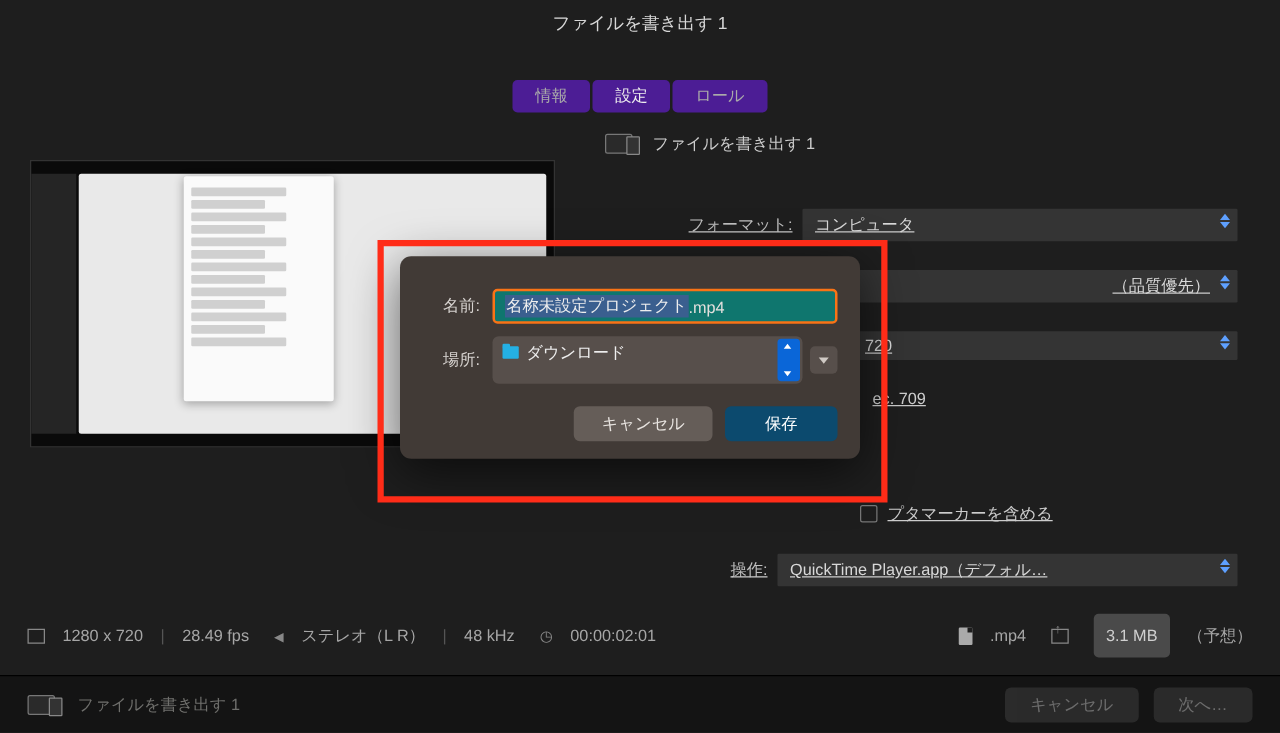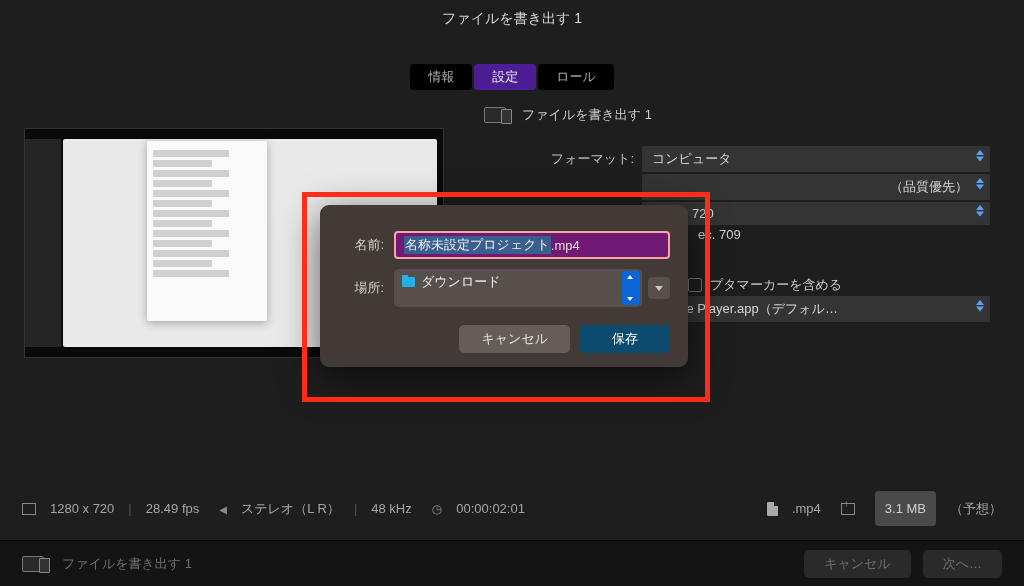--- a/index.html
+++ b/index.html
@@ -1,54 +1,54 @@
 <!DOCTYPE html>
 <html><head>
 <meta charset="utf-8">
 <style>
 * { margin:0; padding:0; box-sizing:border-box; font-family:-apple-system,"Hiragino Kaku Gothic Pro","Yu Gothic",sans-serif; }
 body { background:#1e1e1e; width:1024px; height:586px; overflow:hidden; color:#ccc; font-size:13px; position:relative; }
 .header { text-align:center; padding:10px 0 6px; color:#d7d7d7; font-size:14px; }
 .tabs { display:flex; justify-content:center; gap:0; margin:30px 0 10px; }
-.tab { padding:4px 18px; color:#aaa; background:#000000; border-radius:4px; margin:0 1px; font-size:13px; }
+.tab { padding:4px 18px; color:#aaa; background:#4c1d95; border-radius:4px; margin:0 1px; font-size:13px; }
 .tab.active { background:#4c1d95; color:#eee; }
 .main { display:flex; gap:30px; padding:0 24px; }
 .preview { width:420px; height:230px; background:#0a0a0a; position:relative; margin-top:28px; border:1px solid #333; }
 .preview-inner { position:absolute; left:38px; top:10px; right:6px; bottom:10px; background:#e9e9e9; border-radius:2px; }
 .preview-side { position:absolute; left:0; top:10px; width:36px; bottom:10px; background:#252525; }
 .preview-popup { position:absolute; left:122px; top:12px; width:120px; height:180px; background:#fafafa; border-radius:2px; box-shadow:0 2px 8px rgba(0,0,0,.3); padding:6px; }
 .preview-popup .blur-line { height:7px; margin:3px 0; background:#d0d0d0; width:70%; border-radius:1px; }
 .preview-popup .blur-line.s { width:55%; }
 .right { flex:1; padding:0 10px; }
 .title-row { display:flex; align-items:center; gap:10px; padding:6px 0 20px; }
 .devices-icon { width:28px; height:16px; position:relative; }
 .devices-icon::before { content:''; position:absolute; left:0; top:0; width:20px; height:14px; border:1px solid #777; border-radius:2px; background:#2a2a2a; }
 .devices-icon::after { content:''; position:absolute; right:0; bottom:-1px; width:9px; height:13px; border:1px solid #888; border-radius:1px; background:#333; }
-.frow { display:flex; align-items:center; margin:2px 0; gap:8px; }
+.frow { display:flex; align-items:center; margin:23px 0; gap:8px;text-decoration:underline; }
 .frow .lbl { width:150px; text-align:right; color:#bfbfbf; font-size:13px; }
 .select { flex:1; background:#343434; border-radius:1px; padding:4px 22px 4px 10px; color:#d8d8d8; position:relative; font-size:13px; min-height:22px; display:flex; align-items:flex-end; }
 .select::after { content:''; position:absolute; right:6px; top:50%; transform:translateY(-50%); width:0; height:0; border-left:4px solid transparent; border-right:4px solid transparent; border-top:5px solid #5ea0ff; }
 .select::before { content:''; position:absolute; right:6px; top:50%; transform:translateY(-9px); width:0; height:0; border-left:4px solid transparent; border-right:4px solid transparent; border-bottom:5px solid #5ea0ff; }
 .plain-val { color:#cfcfcf; font-size:13px; padding-left:2px; }
 .checkbox { width:14px; height:14px; border:1px solid #777; border-radius:2px; margin-left:2px; }
 .statusbar { position:absolute; left:0; right:0; bottom:52px; padding:8px 22px; display:flex; align-items:center; gap:14px; color:#a6a6a6; font-size:13px; }
 .statusbar .spacer { flex:1; }
 .size-badge { background:#4a4a4a; padding:10px 10px; border-radius:4px; color:#d0d0d0; }
 .bottombar { position:absolute; left:0; right:0; bottom:0; height:46px; background:#141414; display:flex; align-items:center; padding:0 22px; gap:12px; border-top:1px solid #000; }
 .bottombar .spacer { flex:1; }
 .btn { background:#464646; color:#d8d8d8; padding:5px 20px; border-radius:5px; font-size:13px; }
 .btn.disabled { opacity:.45; }
 .dim { color:#6f6f6c; }
 
 
 .red-box { position:absolute; left:302px; top:192px; width:408px; height:210px; border:5px solid #ff2c18; z-index:5; pointer-events:none; }
 .modal { position:absolute; left:320px; top:205px; width:368px; background:#413a36; border-radius:9px; box-shadow:0 10px 40px rgba(0,0,0,.6); padding:16px 18px 14px; z-index:4; }
 .mrow { display:flex; align-items:center; gap:10px; margin:10px 0; }
 .mrow .mlbl { width:46px; text-align:right; color:#d6d2cf; font-size:13px; }
-.name-input { flex:1; background:#701a75; border:2px solid #fca5a5; border-radius:4px; padding:3px 8px; color:#eee; display:flex; align-items:center; font-size:13px; }
+.name-input { flex:1; background:#0f766e; border:2px solid #f97316; border-radius:4px; padding:3px 8px; color:#eee; display:flex; align-items:center; font-size:13px; }
 .name-input .sel { background:#3a5f8f; padding:0 1px; }
 .name-input .ext { color:#e2dfdc; }
 .loc-wrap { display:flex; gap:6px; align-items:center; flex:1; }
 .loc-select { flex:1; background:#574f4b; border-radius:5px; padding:4px 26px 16px 8px; color:#eee; display:flex; align-items:center; gap:6px; position:relative; font-size:13px; }
 .loc-select .folder { width:13px; height:10px; background:#24b0e4; border-radius:1px; position:relative; }
 .loc-select .folder::before { content:''; position:absolute; left:0; top:-2px; width:6px; height:3px; background:#24b0e4; border-radius:1px 1px 0 0; }
 .loc-select .updn { position:absolute; right:2px; top:2px; bottom:2px; width:18px; background:#0a66d8; border-radius:3px; }
 .loc-select .updn::before { content:''; position:absolute; left:5px; top:4px; width:0; height:0; border-left:3px solid transparent; border-right:3px solid transparent; border-bottom:4px solid #fff; }
 .loc-select .updn::after { content:''; position:absolute; left:5px; bottom:4px; width:0; height:0; border-left:3px solid transparent; border-right:3px solid transparent; border-top:4px solid #fff; }
 .expand-btn { width:22px; height:22px; background:#574f4b; border-radius:4px; display:flex; align-items:center; justify-content:center; }

